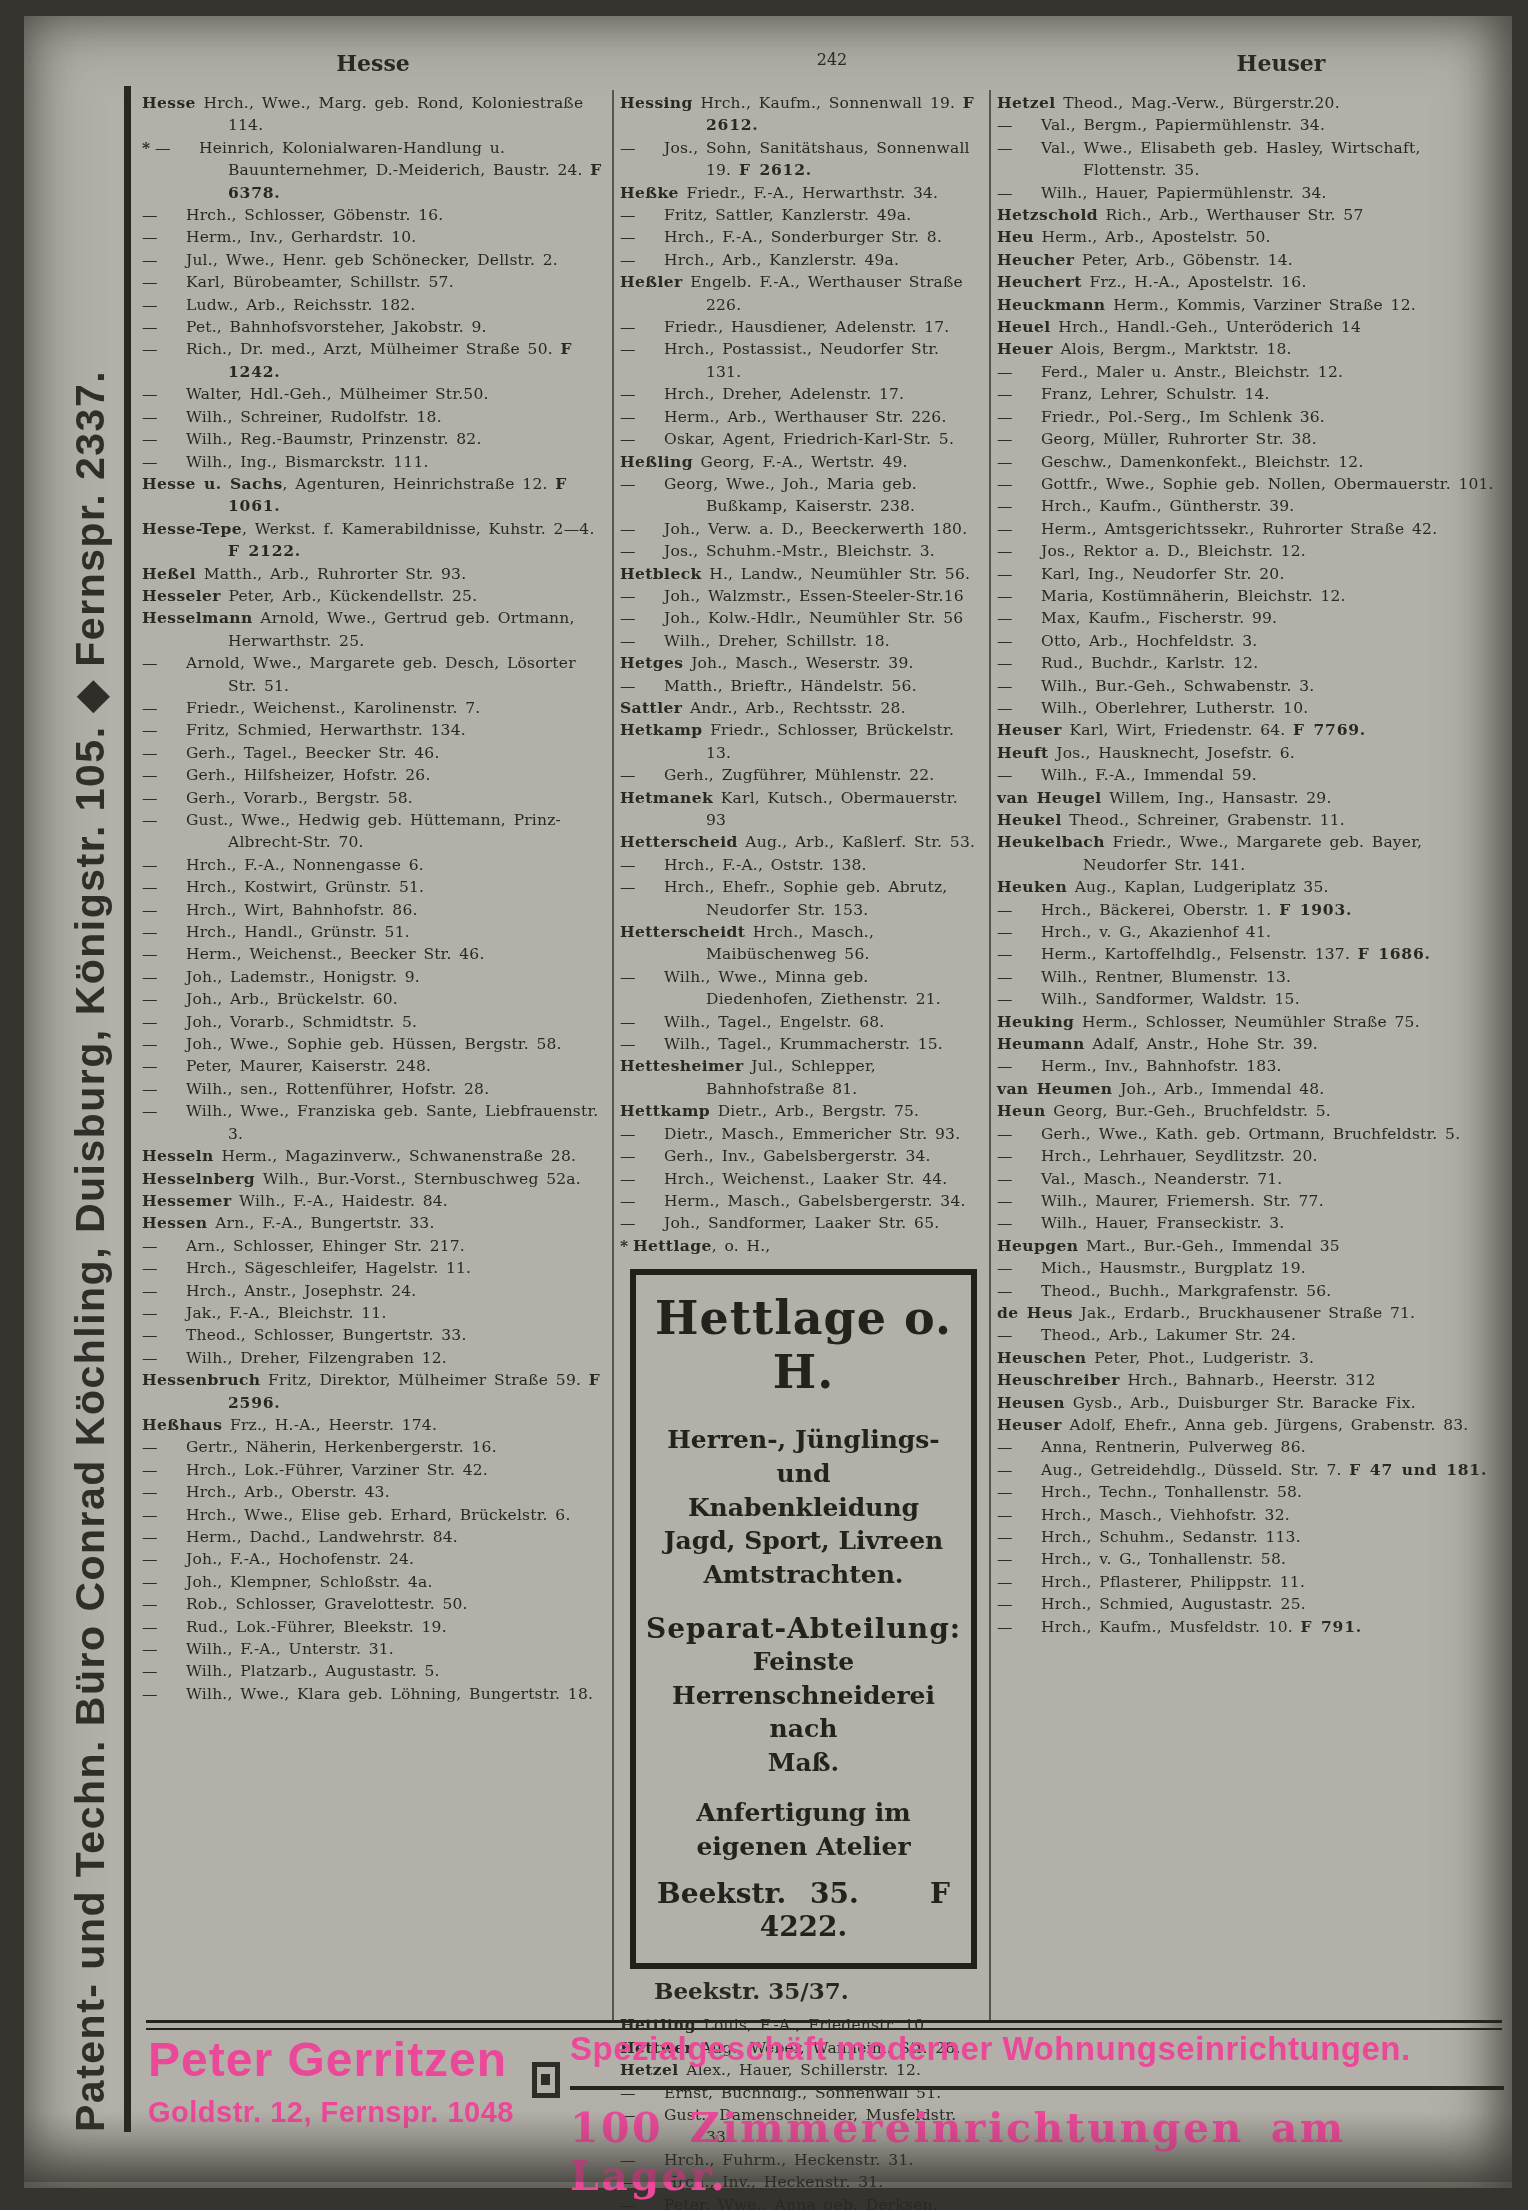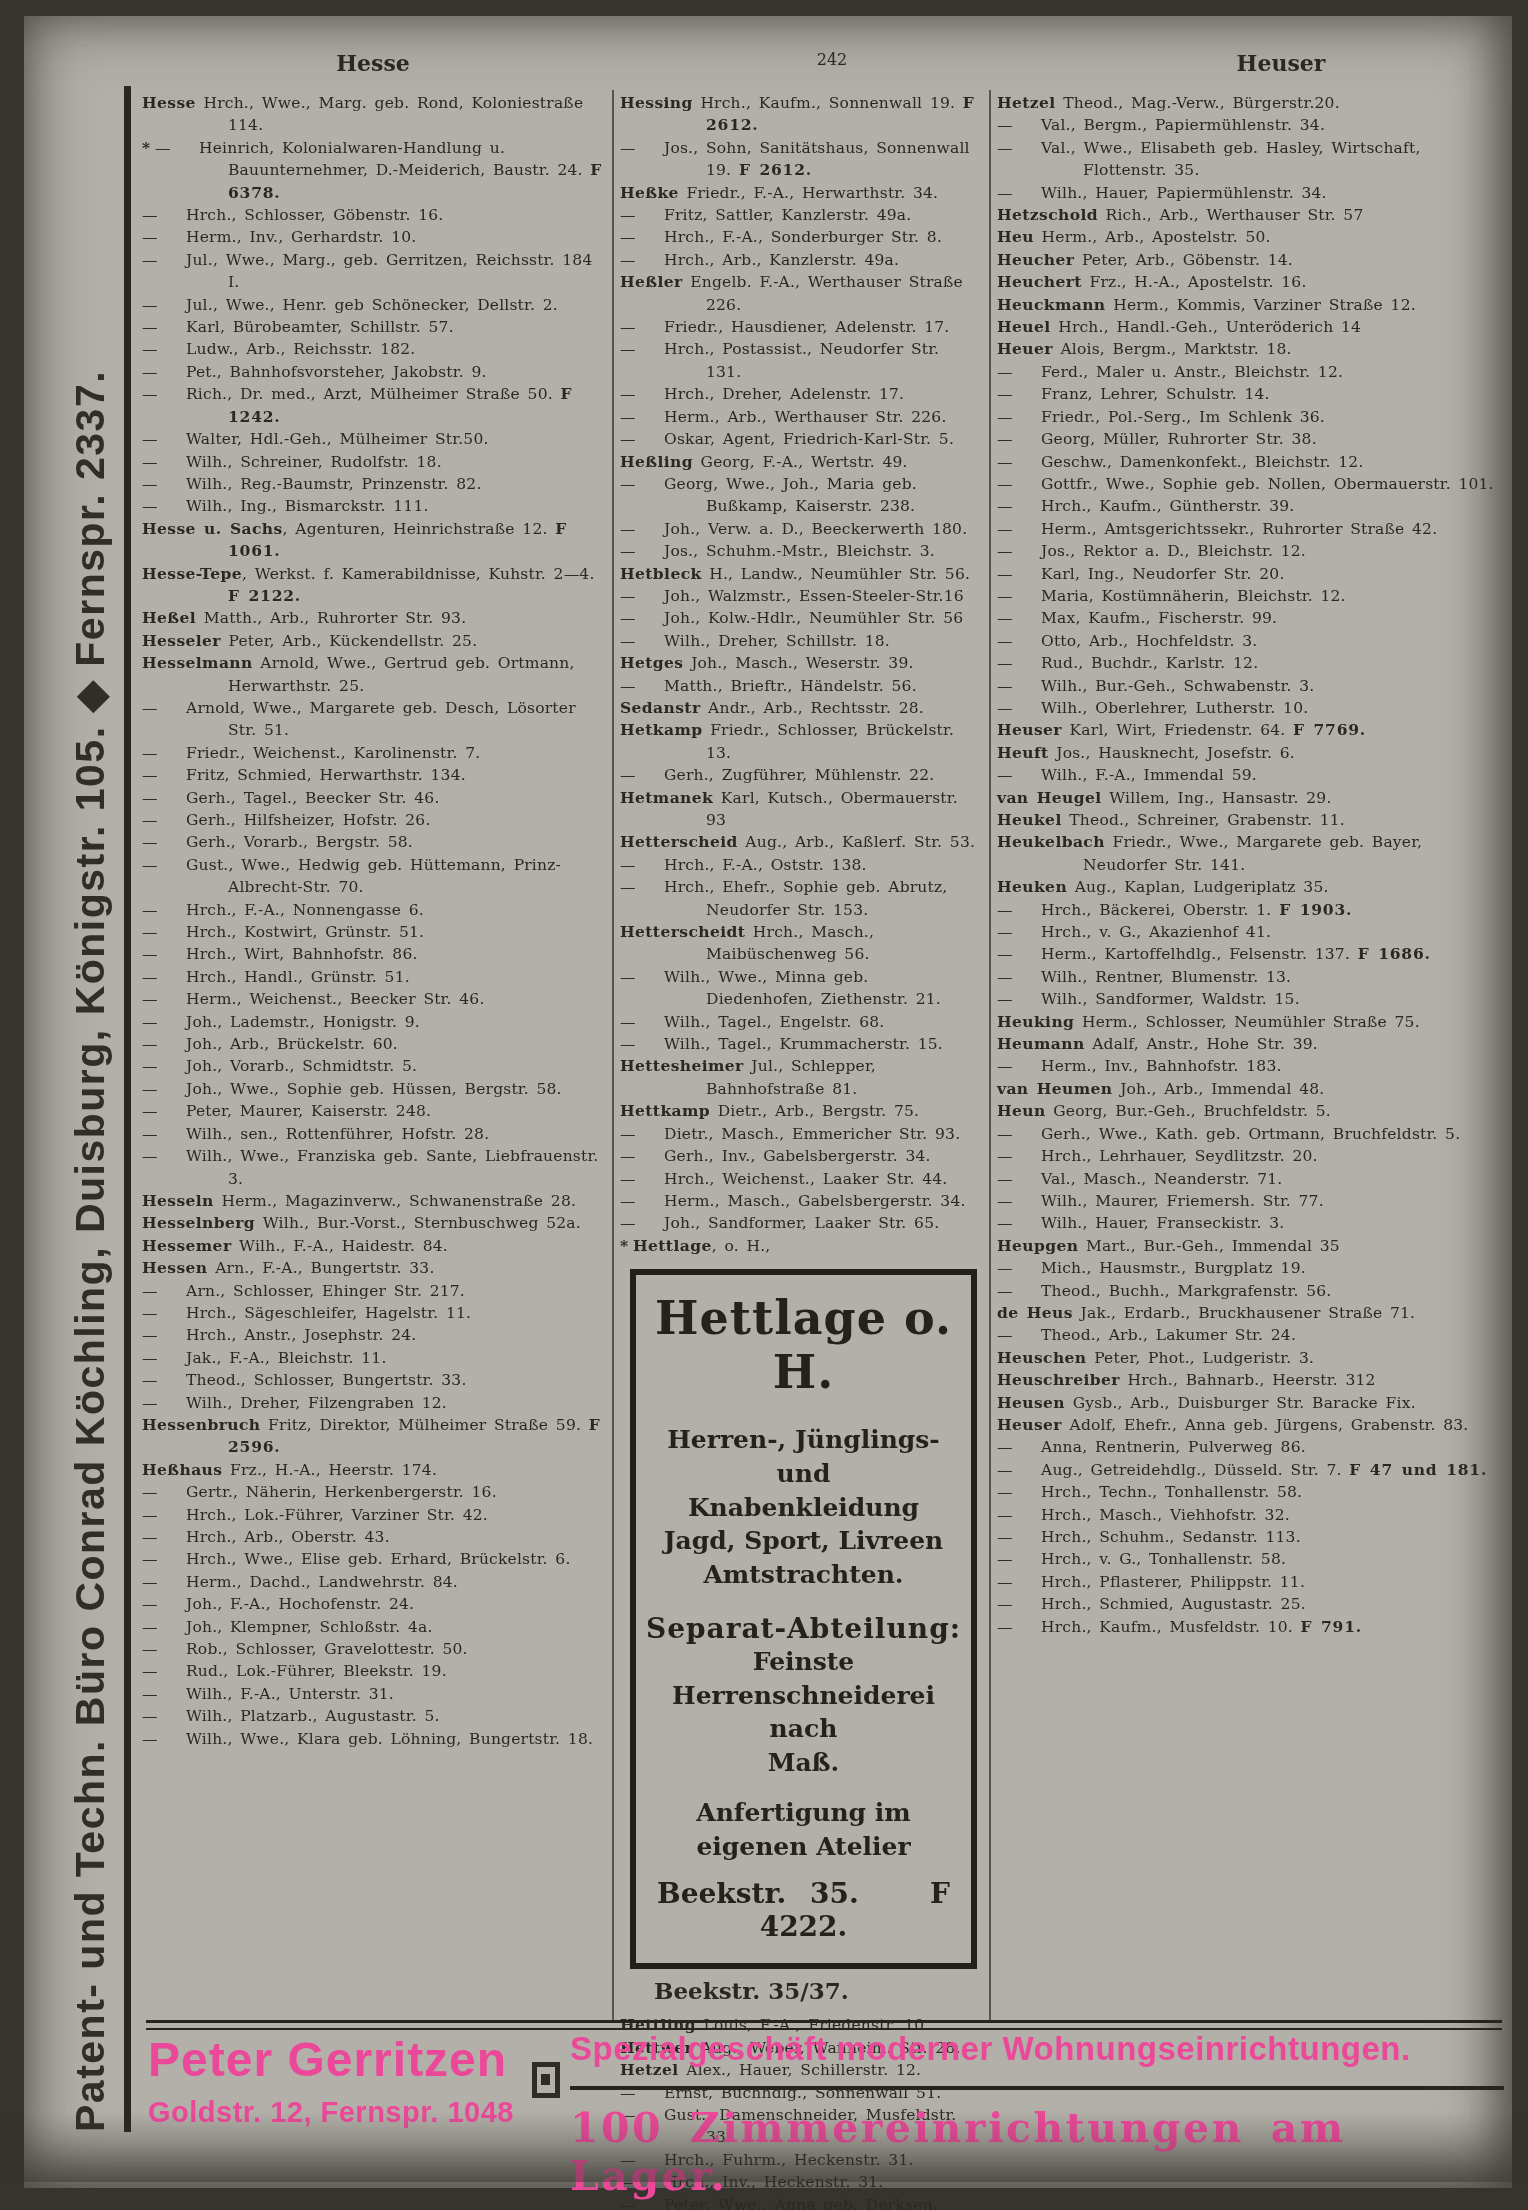--- a/index.html
+++ b/index.html
@@ -80,21 +80,20 @@
     <span class="h-right">Heuser</span>
   </div>
 
   <div class="cols">
     <div class="col col1">
       <div>
           <div class="entry lead"><b>Hesse</b> Hrch., Wwe., Marg. geb. Rond, Koloniestraße 114.</div>
           <div class="entry"><span class="star">*</span><span class="dash">—</span>Heinrich, Kolonialwaren-Handlung u. Bauunternehmer, D.-Meiderich, Baustr. 24. <span class="f">F 6378.</span></div>
           <div class="entry"><span class="dash">—</span>Hrch., Schlosser, Göbenstr. 16.</div>
           <div class="entry"><span class="dash">—</span>Herm., Inv., Gerhardstr. 10.</div>
-          <div class="entry"><span class="dash">—</span>Jul., Wwe., Marg., geb. Gerritzen, Reichsstr. 184 I.</div>
           <div class="entry"><span class="dash">—</span>Jul., Wwe., Henr. geb Schönecker, Dellstr. 2.</div>
           <div class="entry"><span class="dash">—</span>Karl, Bürobeamter, Schillstr. 57.</div>
           <div class="entry"><span class="dash">—</span>Ludw., Arb., Reichsstr. 182.</div>
           <div class="entry"><span class="dash">—</span>Pet., Bahnhofsvorsteher, Jakobstr. 9.</div>
           <div class="entry"><span class="dash">—</span>Rich., Dr. med., Arzt, Mülheimer Straße 50. <span class="f">F 1242.</span></div>
           <div class="entry"><span class="dash">—</span>Walter, Hdl.-Geh., Mülheimer Str.50.</div>
           <div class="entry"><span class="dash">—</span>Wilh., Schreiner, Rudolfstr. 18.</div>
           <div class="entry"><span class="dash">—</span>Wilh., Reg.-Baumstr, Prinzenstr. 82.</div>
           <div class="entry"><span class="dash">—</span>Wilh., Ing., Bismarckstr. 111.</div>
           <div class="entry lead"><b>Hesse u. Sachs</b>, Agenturen, Heinrichstraße 12. <span class="f">F 1061.</span></div>
@@ -165,21 +164,21 @@
           <div class="entry lead"><b>Heßling</b> Georg, F.-A., Wertstr. 49.</div>
           <div class="entry"><span class="dash">—</span>Georg, Wwe., Joh., Maria geb. Bußkamp, Kaiserstr. 238.</div>
           <div class="entry"><span class="dash">—</span>Joh., Verw. a. D., Beeckerwerth 180.</div>
           <div class="entry"><span class="dash">—</span>Jos., Schuhm.-Mstr., Bleichstr. 3.</div>
           <div class="entry lead"><b>Hetbleck</b> H., Landw., Neumühler Str. 56.</div>
           <div class="entry"><span class="dash">—</span>Joh., Walzmstr., Essen-Steeler-Str.16</div>
           <div class="entry"><span class="dash">—</span>Joh., Kolw.-Hdlr., Neumühler Str. 56</div>
           <div class="entry"><span class="dash">—</span>Wilh., Dreher, Schillstr. 18.</div>
           <div class="entry lead"><b>Hetges</b> Joh., Masch., Weserstr. 39.</div>
           <div class="entry"><span class="dash">—</span>Matth., Brieftr., Händelstr. 56.</div>
-          <div class="entry lead"><b>Sedanstr</b> Andr., Arb., Rechtsstr. 28.</div>
+          <div class="entry lead"><b>Sattler</b> Andr., Arb., Rechtsstr. 28.</div>
           <div class="entry lead"><b>Hetkamp</b> Friedr., Schlosser, Brückelstr. 13.</div>
           <div class="entry"><span class="dash">—</span>Gerh., Zugführer, Mühlenstr. 22.</div>
           <div class="entry lead"><b>Hetmanek</b> Karl, Kutsch., Obermauerstr. 93</div>
           <div class="entry lead"><b>Hetterscheid</b> Aug., Arb., Kaßlerf. Str. 53.</div>
           <div class="entry"><span class="dash">—</span>Hrch., F.-A., Oststr. 138.</div>
           <div class="entry"><span class="dash">—</span>Hrch., Ehefr., Sophie geb. Abrutz, Neudorfer Str. 153.</div>
           <div class="entry lead"><b>Hetterscheidt</b> Hrch., Masch., Maibüschenweg 56.</div>
           <div class="entry"><span class="dash">—</span>Wilh., Wwe., Minna geb. Diedenhofen, Ziethenstr. 21.</div>
           <div class="entry"><span class="dash">—</span>Wilh., Tagel., Engelstr. 68.</div>
           <div class="entry"><span class="dash">—</span>Wilh., Tagel., Krummacherstr. 15.</div>

